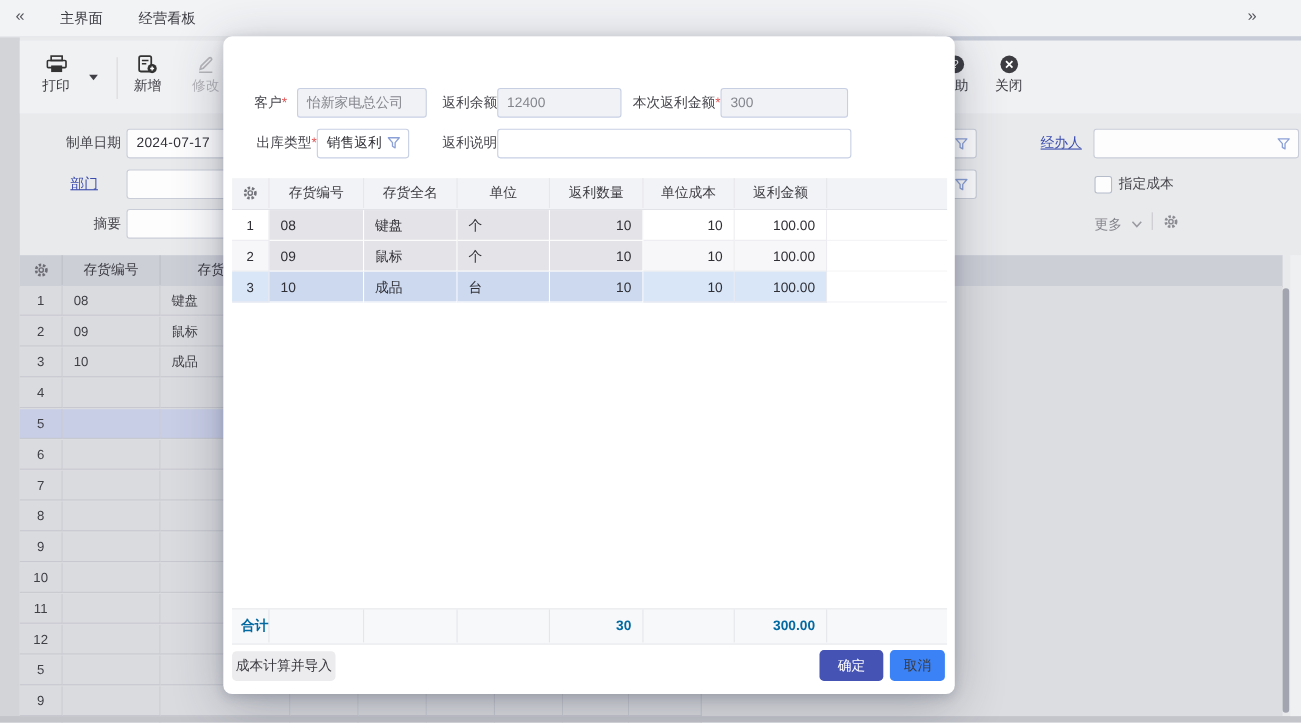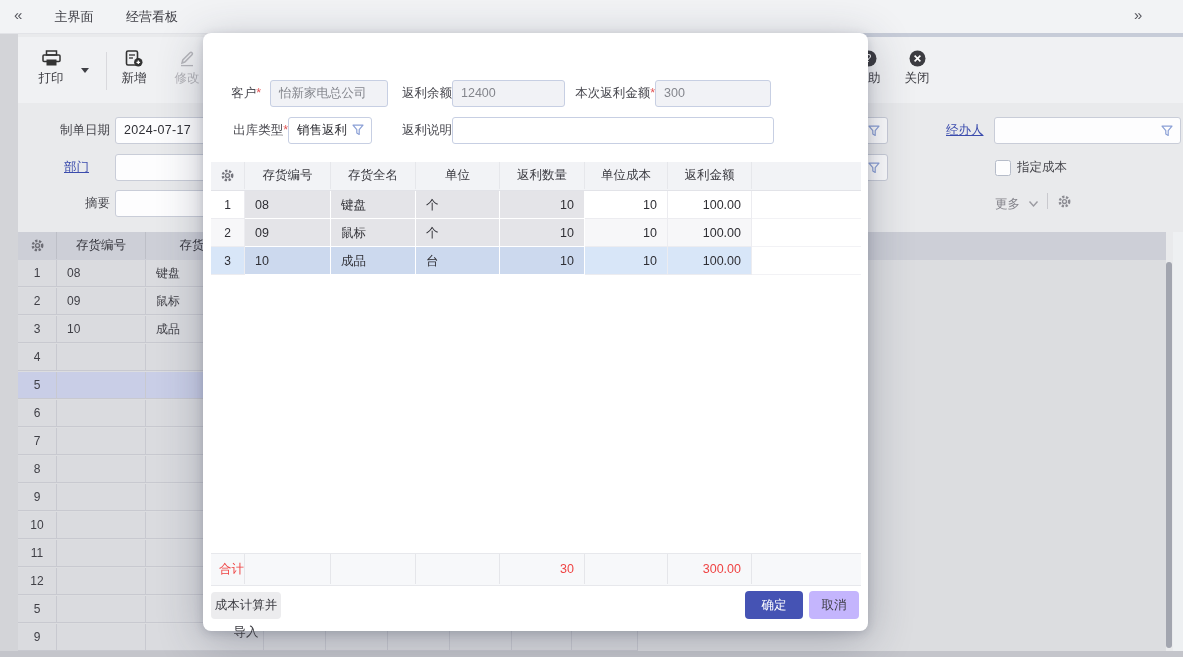--- a/index.html
+++ b/index.html
@@ -69,28 +69,28 @@
   .mcell.ro{background:#e4e4e8;padding-left:10px;}
   .mcell.ron{background:#e4e4e8;text-align:right;padding-right:10px;}
   .mcell.wnum{background:#fff;text-align:right;padding-right:10px;border-right:1px solid #ececf0;border-bottom:1px solid #ececf0;}
   .mcell.numc{background:#fff;text-align:center;border-right:1px solid #ececf0;border-bottom:1px solid #ececf0;font-size:12px;}
   .mcell.fill{background:#fff;border-right:none;border-bottom:1px solid #f2f2f5;}
   .mrow.even .mcell.wnum,.mrow.even .mcell.numc{background:#f7f7f9;}
   .mrow.sel .mcell.ro,.mrow.sel .mcell.ron{background:#ccd9ee;}
   .mrow.sel .mcell.wnum,.mrow.sel .mcell.numc{background:var(--modal-sel,#d8e6f8);}
 
   .mtotals{position:absolute;left:8px;top:520px;width:650px;height:31px;background:#f7f8fa;border-top:1px solid #e7e8ec;border-bottom:1px solid #e7e8ec;}
-  .tcell{position:absolute;top:0;height:30px;line-height:30px;font-size:12.5px;font-weight:normal;color:#ef4444;border-right:1px solid #e5e6ea;box-sizing:border-box;white-space:nowrap;}
+  .tcell{position:absolute;top:0;height:30px;line-height:30px;font-size:12.5px;font-weight:bold;color:#0369a1;border-right:1px solid #e5e6ea;box-sizing:border-box;white-space:nowrap;}
   .tcell.lab{padding-left:8px;}
   .tcell.rnum{text-align:right;padding-right:10px;}
 
   .mbtn{position:absolute;border-radius:4px;font-size:12.5px;text-align:center;cursor:pointer;}
   .mbtn.gray{background:#ececee;color:#3a3a40;}
   .mbtn.accent{background:var(--accent,#4553b4);color:#fff;}
-  .mbtn.cancel{background:#c4b5fd;color:#3a3a40;}
+  .mbtn.cancel{background:#3b82f6;color:#3a3a40;}
 
   svg{display:block;}
 </style>
 </head>
 <body>
 
 <div class="page">
 
   <div class="abs tabbar">
     <span class="chev" style="left:14px;">«</span>
@@ -453,18 +453,18 @@
         <div class="tcell lab" style="left: 0px; width: 34px;">合计</div>
         <div class="tcell" style="left: 34px; width: 86px;"></div>
         <div class="tcell" style="left: 120px; width: 85px;"></div>
         <div class="tcell" style="left: 205px; width: 84px;"></div>
         <div class="tcell rnum" style="left: 289px; width: 85px;">30</div>
         <div class="tcell" style="left: 374px; width: 83px;"></div>
         <div class="tcell rnum" style="left: 457px; width: 84px;">300.00</div>
         <div class="tcell" style="left: 541px; width: 109px; border-right: none;"></div>
       </div>
 
-    <div class="mbtn gray" style="left:8px;top:559px;width:70px;height:27px;line-height:27px;">成本计算并导入</div>
+    <div class="mbtn gray" style="left:8px;top:559px;width:94px;height:27px;line-height:27px;">成本计算并导入</div>
     <div class="mbtn accent" style="left:542px;top:558px;width:58px;height:28px;line-height:28px;">确定</div>
     <div class="mbtn cancel" style="left:606px;top:558px;width:50px;height:28px;line-height:28px;">取消</div>
   </div>
 
 </div>
 
 </body></html>

